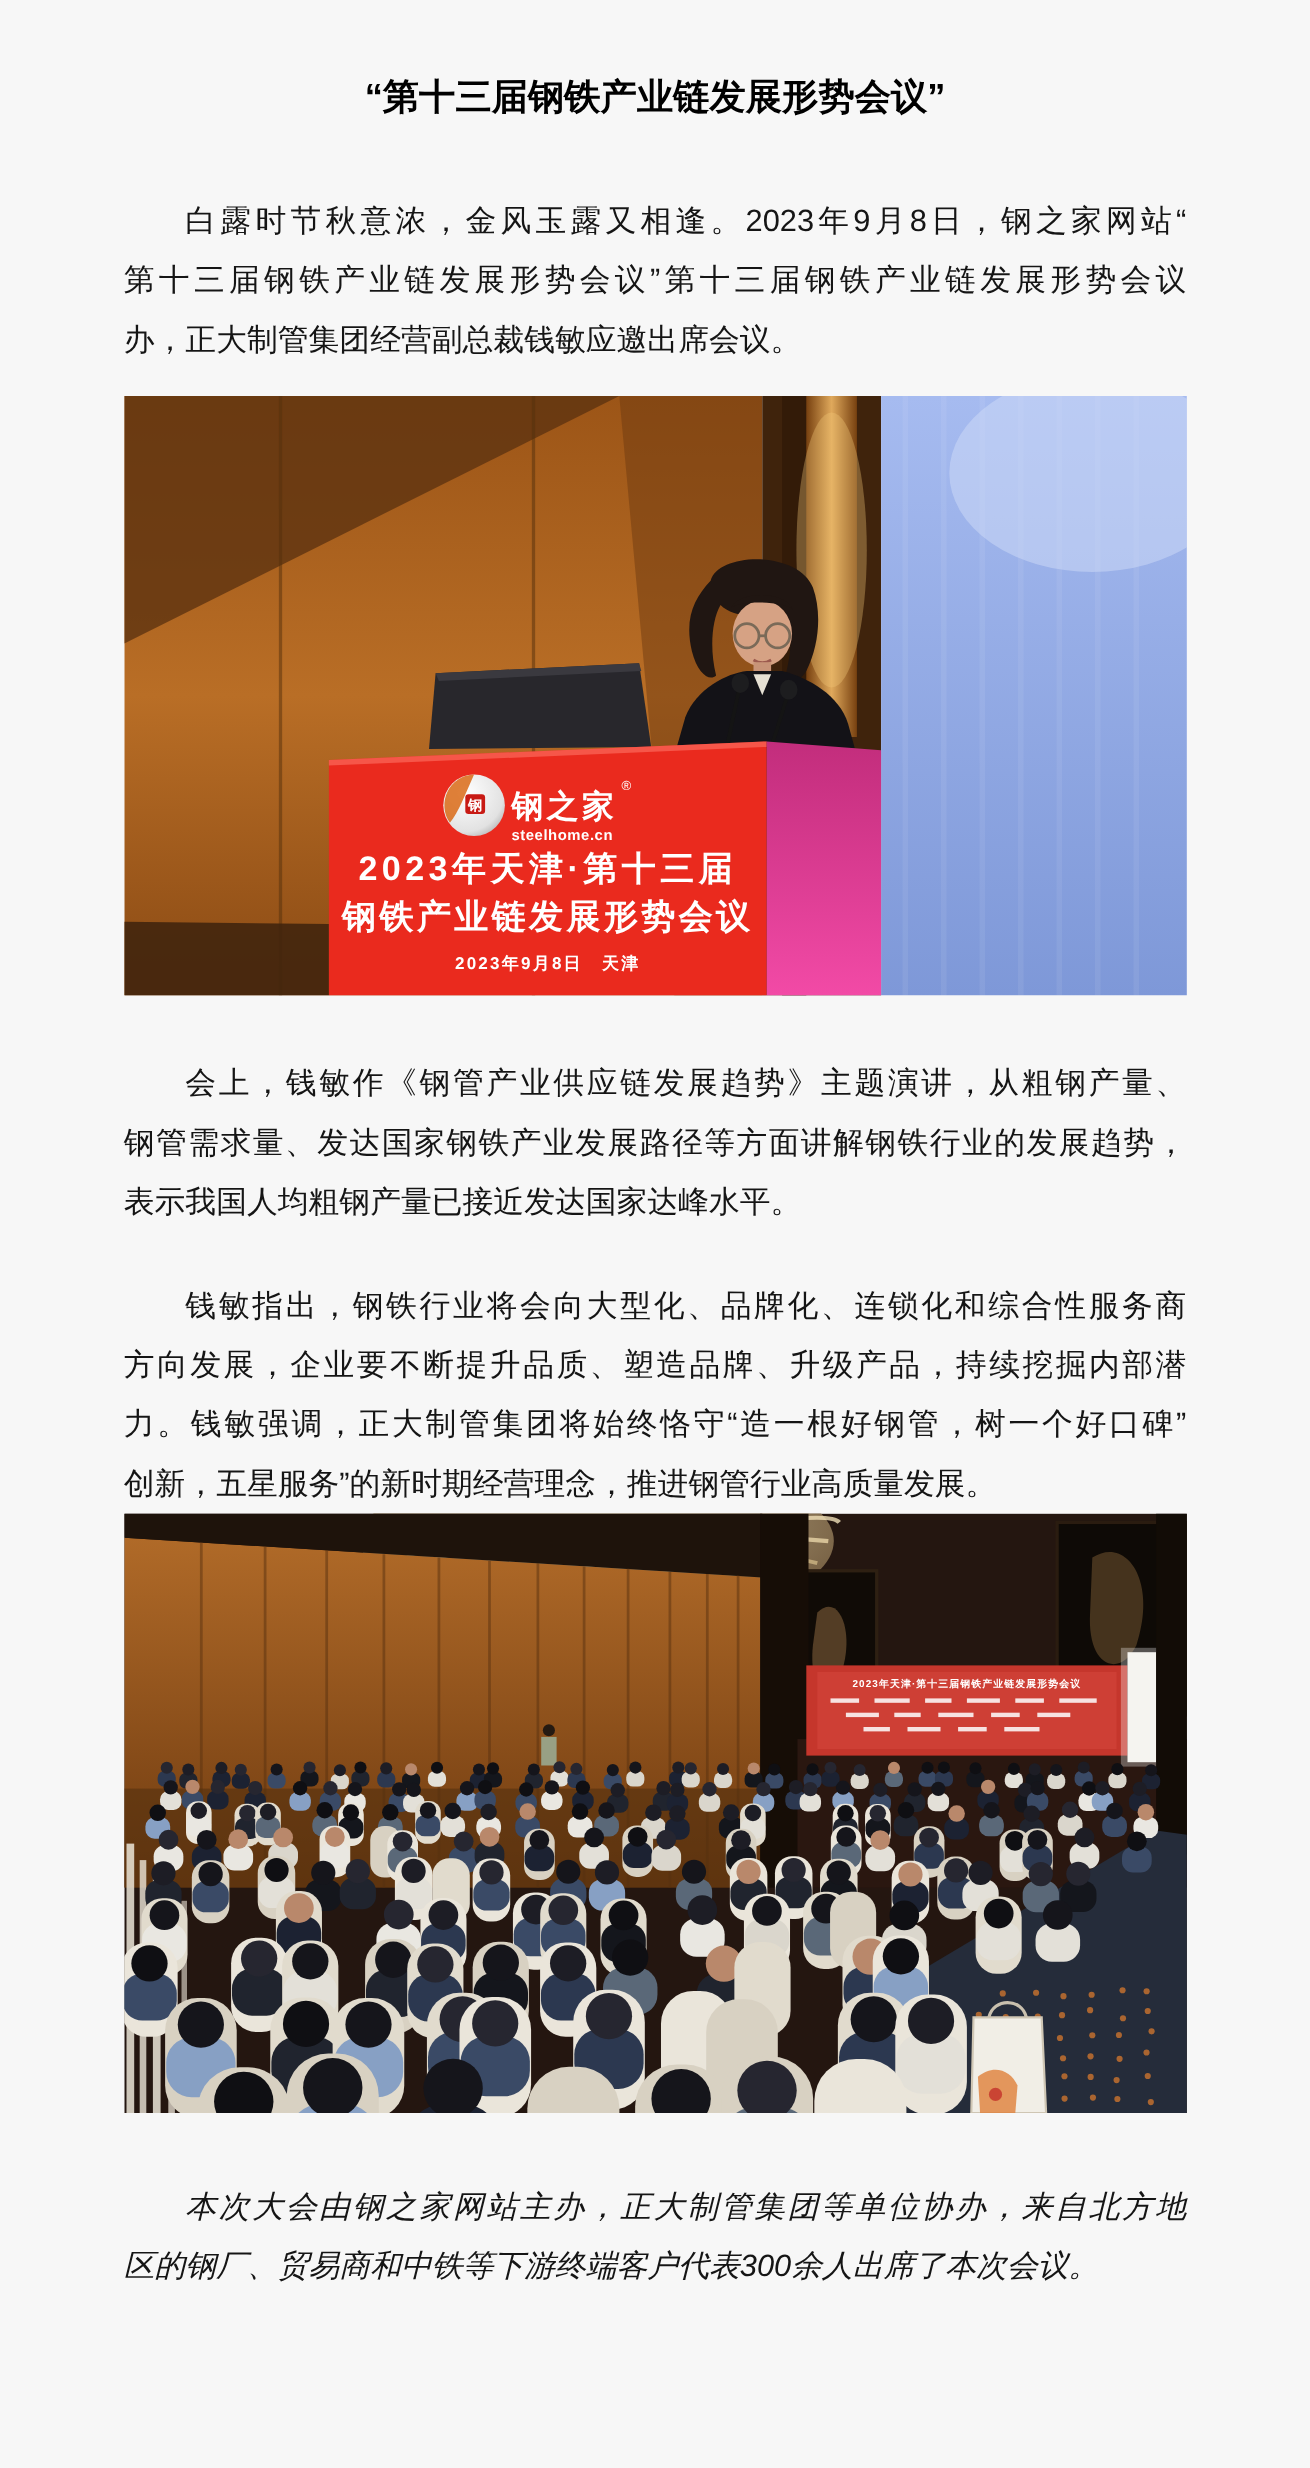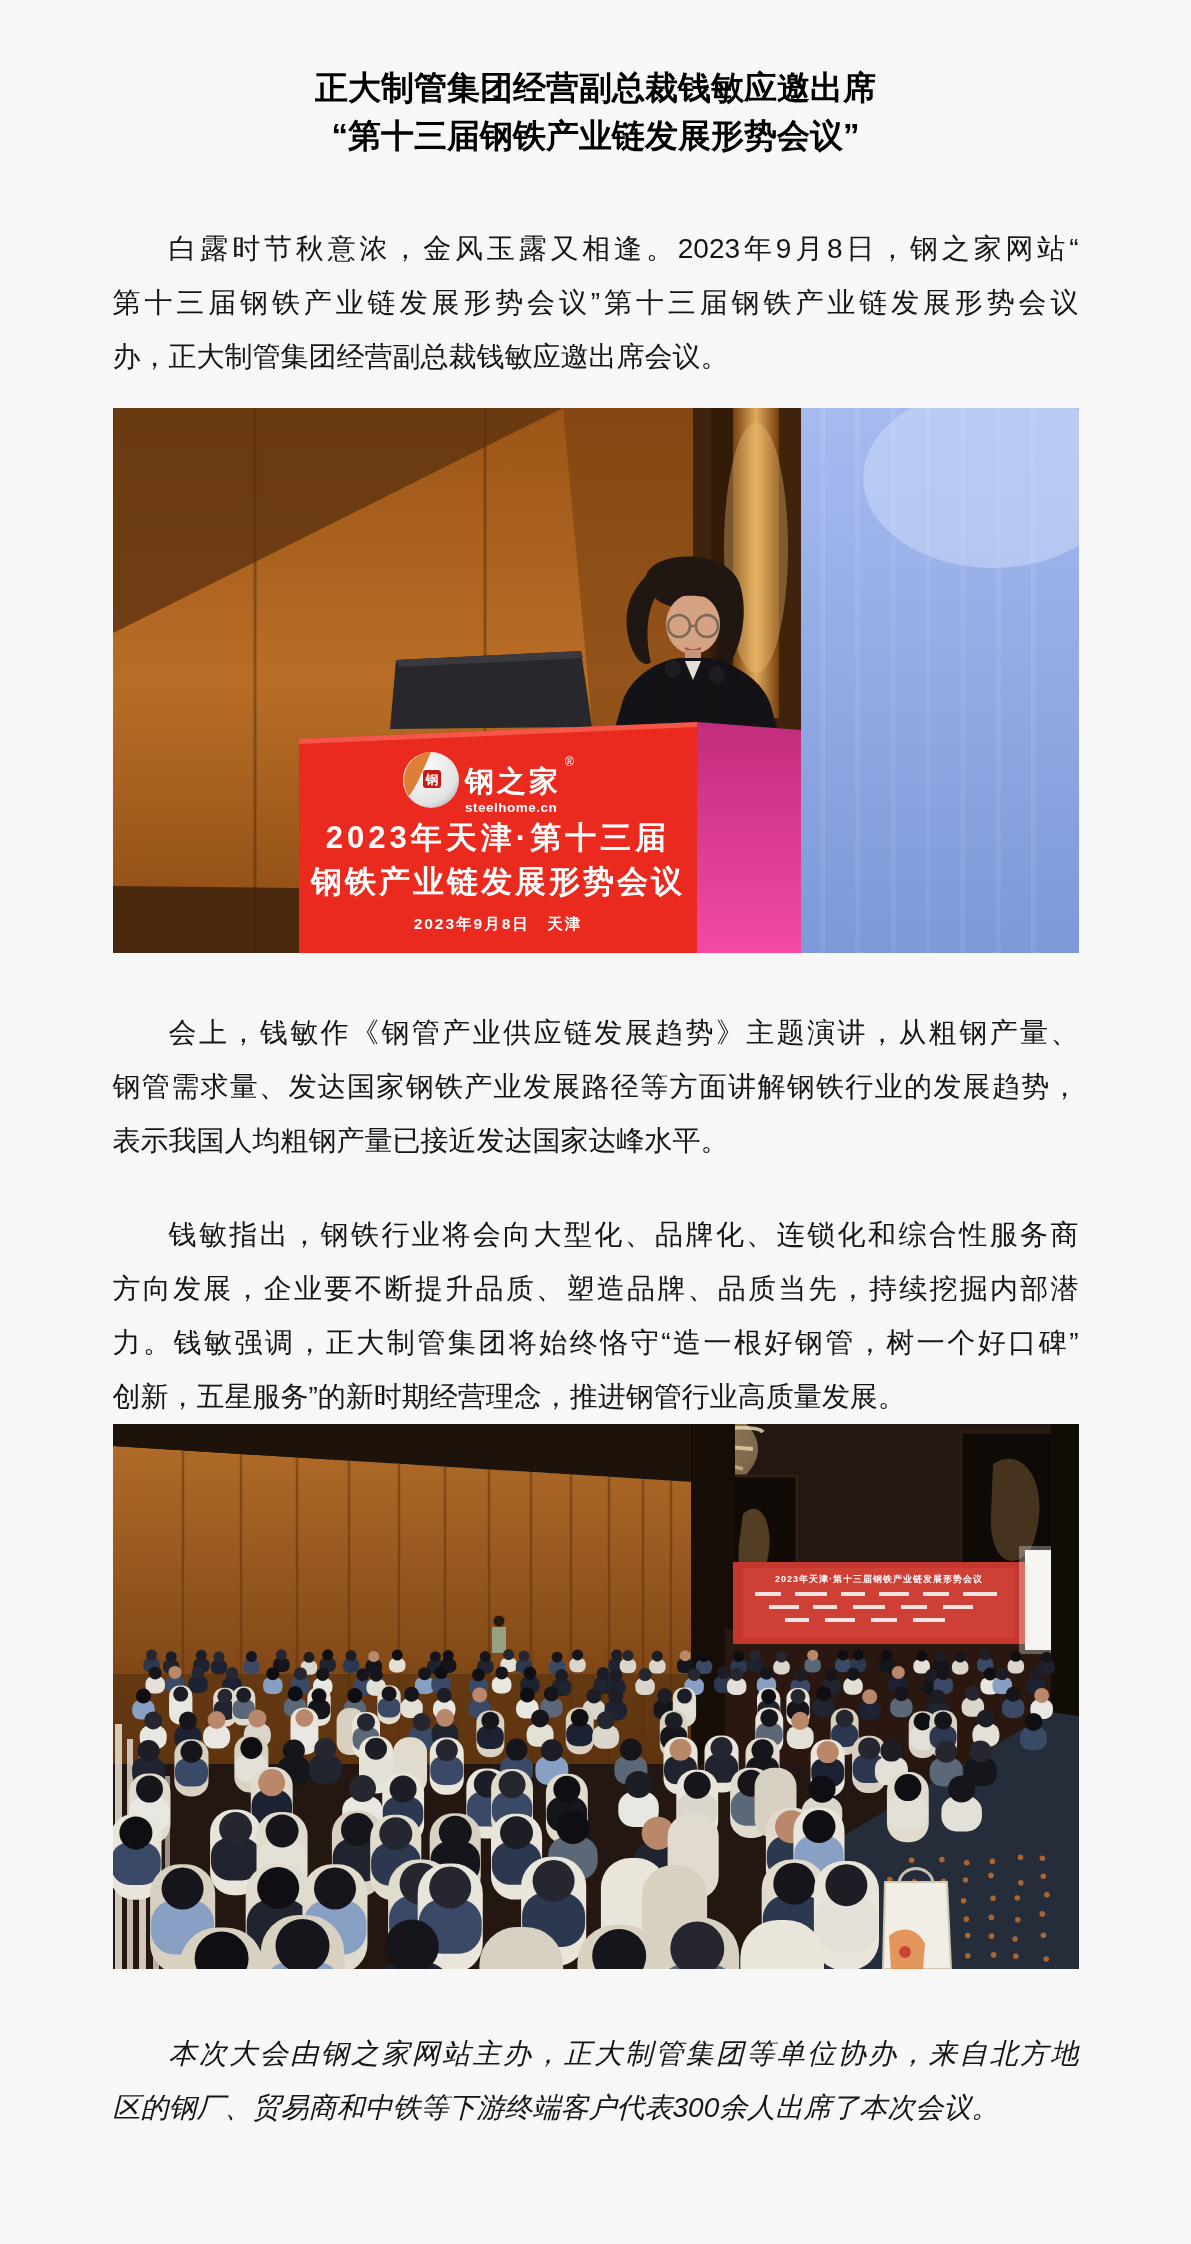--- a/index.html
+++ b/index.html
@@ -21,21 +21,20 @@
   svg.photo{display:block;width:966px;height:545px;}
   svg text{font-family:"Liberation Sans","DejaVu Sans",sans-serif;}
 </style>
 </head>
 <body>
 
 <div class="page">
   <div class="content">
 
     <div class="title">
-      <div>正大制管集团经营副总裁钱敏应邀出席</div>
       <div>“第十三届钢铁产业链发展形势会议”</div>
     </div>
 
     <div class="para p1">
       <div class="ln first">白露时节秋意浓，金风玉露又相逢。2023年9月8日，钢之家网站“</div>
       <div class="ln">第十三届钢铁产业链发展形势会议”第十三届钢铁产业链发展形势会议</div>
       <div class="ln last">办，正大制管集团经营副总裁钱敏应邀出席会议。</div>
     </div>
 
     <figure class="fig1">
@@ -144,21 +143,21 @@
     </figure>
 
     <div class="para p2">
       <div class="ln first">会上，钱敏作《钢管产业供应链发展趋势》主题演讲，从粗钢产量、</div>
       <div class="ln">钢管需求量、发达国家钢铁产业发展路径等方面讲解钢铁行业的发展趋势，</div>
       <div class="ln last">表示我国人均粗钢产量已接近发达国家达峰水平。</div>
     </div>
 
     <div class="para p3">
       <div class="ln first">钱敏指出，钢铁行业将会向大型化、品牌化、连锁化和综合性服务商</div>
-      <div class="ln">方向发展，企业要不断提升品质、塑造品牌、品质当先，持续挖掘内部潜</div>
+      <div class="ln">方向发展，企业要不断提升品质、塑造品牌、升级产品，持续挖掘内部潜</div>
       <div class="ln">力。钱敏强调，正大制管集团将始终恪守“造一根好钢管，树一个好口碑”</div>
       <div class="ln last">创新，五星服务”的新时期经营理念，推进钢管行业高质量发展。</div>
     </div>
 
     <figure class="fig2">
       <svg class="photo" viewBox="0 0 966 545" role="img">
         <defs>
           <linearGradient id="p2wall" x1="0" y1="0" x2="0" y2="1">
             <stop offset="0" stop-color="#b06a28"></stop>
               <stop offset="1" stop-color="#6e3a10"></stop>

